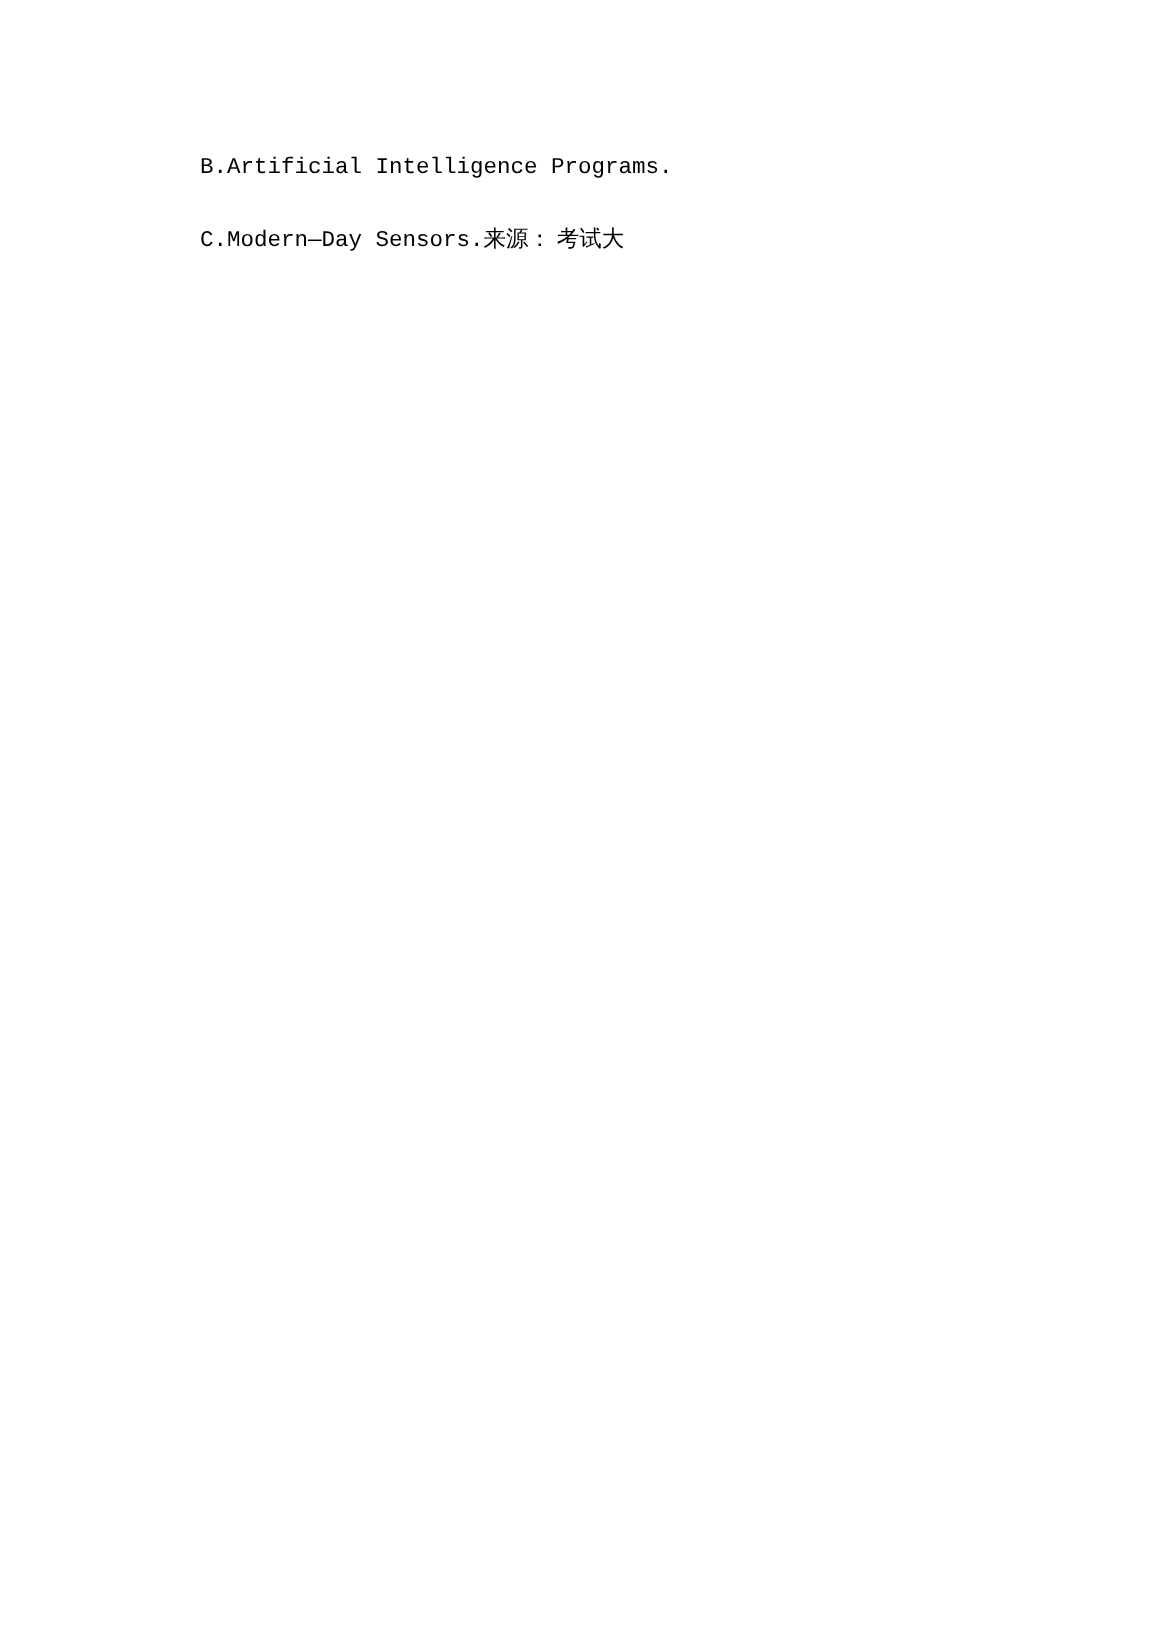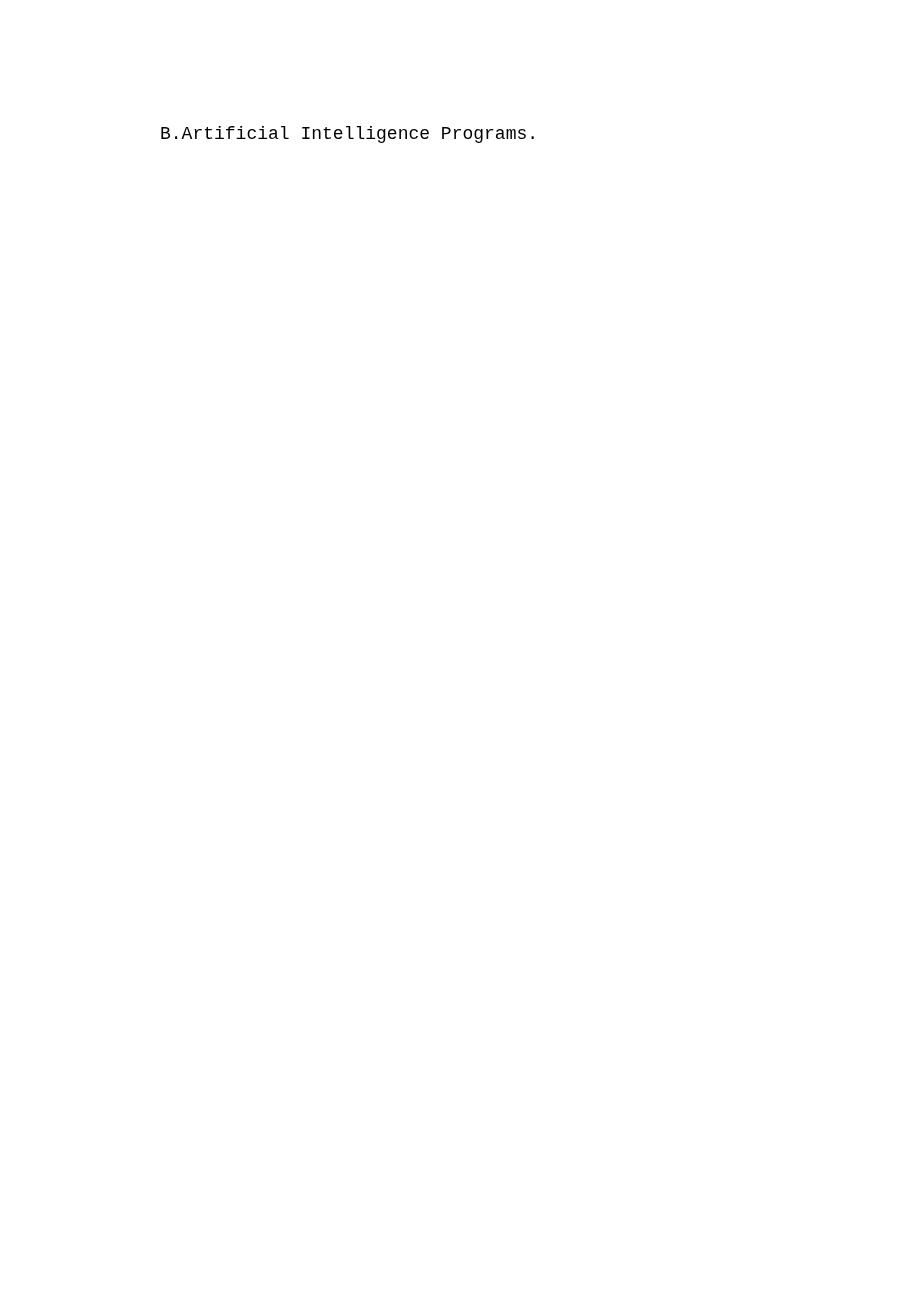--- a/index.html
+++ b/index.html
@@ -46,15 +46,18 @@
   </style>
 </head>
 <body>
 
 <div class="content-area">
 
   <div class="option-line option-b">
     <span>B.</span><span>Artificial Intelligence Programs.</span>
   </div>
 
+  <div class="option-line option-c">
+    <span>C.</span><span>Modern—Day Sensors.</span><span class="chinese-text">来源： 考试大</span>
+  </div>
 
 
 </div>
 
 </body></html>

